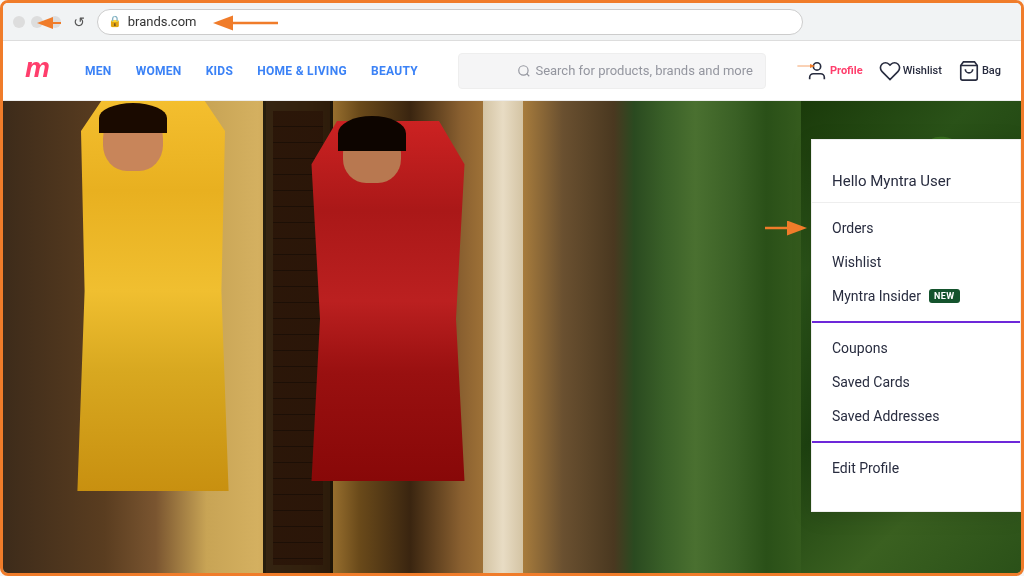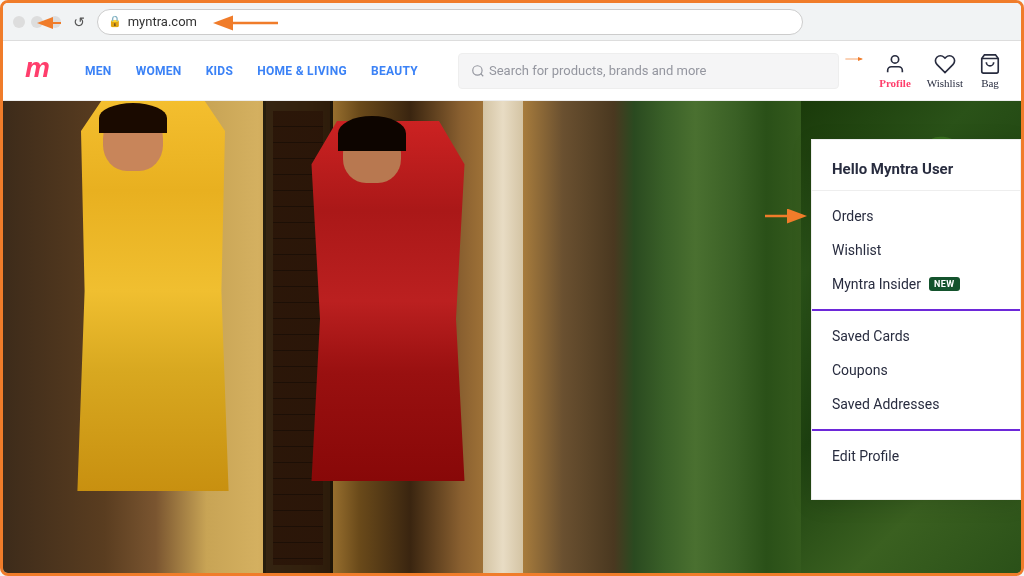--- a/index.html
+++ b/index.html
@@ -97,36 +97,36 @@
       flex: 1;
       height: 36px;
       background: #f5f5f6;
       border: 1px solid #eee;
       border-radius: 4px;
       display: flex;
       align-items: center;
       padding: 0 12px;
       gap: 4px;
       margin-left: 10px;
+      justify-content: flex-end;
     }
     .search-placeholder { font-size: 13px; color: #94969f; }
     .nav-icons {
       display: flex;
       align-items: center;
       gap: 16px;
       margin-left: 10px;
     }
     .nav-icon-item {
       display: flex;
-      flex-direction: column;
+      flex-direction: row;
       align-items: center;
       gap: 2px;
       cursor: pointer;
       position: relative;
-      font-family: Liberation Serif, serif;
     }
     .nav-icon-item svg { width: 22px; height: 22px; }
     .nav-icon-label {
       font-size: 11px;
       color: #282c3f;
       font-weight: 500;
     }
     .nav-icon-item.profile-active .nav-icon-label {
       color: #ff3e6c;
       font-weight: 700;
@@ -136,23 +136,23 @@
       position: absolute;
       top: 98px;
       right: 0px;
       width: 210px;
       background: white;
       border: 1px solid #eee;
       box-shadow: 0 4px 20px rgba(0,0,0,0.12);
       z-index: 100;
     }
     .dropdown-header {
-      padding: 20px 20px 12px;
+      padding: 32px 20px 12px;
       font-size: 15px;
-      font-weight: 700;
+      font-weight: 400;
       color: #282c3f;
       border-bottom: 1px solid #eee;
     }
     .dropdown-section {
       padding: 8px 0;
       border-bottom: 2px solid #6d28d9;
     }
     .dropdown-item {
       padding: 9px 20px;
       font-size: 14px;
@@ -202,21 +202,21 @@
           <marker id="ah1" markerWidth="8" markerHeight="8" refX="6" refY="3" orient="auto">
             <path d="M0,0 L0,6 L8,3 z" fill="#f07c2a"></path>
           </marker>
         </defs>
         <line x1="28" y1="10" x2="8" y2="10" stroke="#f07c2a" stroke-width="2" marker-end="url(#ah1)"></line>
       </svg>
       ↺
     </div>
     <div class="address-bar">
       <span class="lock-icon">🔒</span>
-      <span class="address-text">myntra.com</span>
+      <span class="address-text">brands.com</span>
     </div>
 
     <svg width="80" height="30" viewBox="0 0 80 30" style="position:absolute;left:200px;top:5px;pointer-events:none;">
       <defs>
         <marker id="ah2" markerWidth="8" markerHeight="8" refX="6" refY="3" orient="auto">
           <path d="M0,0 L0,6 L8,3 z" fill="#f07c2a"></path>
         </marker>
       </defs>
       <line x1="75" y1="15" x2="15" y2="15" stroke="#f07c2a" stroke-width="2.5" marker-end="url(#ah2)"></line>
     </svg>
@@ -297,24 +297,24 @@
           <span>Wishlist</span>
         </div>
         <div class="dropdown-item">
           <span>Myntra Insider</span>
           <span class="new-badge">New</span>
         </div>
       </div>
 
       <div class="dropdown-section">
         <div class="dropdown-item">
+          <span>Coupons</span>
+        </div>
+        <div class="dropdown-item">
           <span>Saved Cards</span>
-        </div>
-        <div class="dropdown-item">
-          <span>Coupons</span>
         </div>
         <div class="dropdown-item">
           <span>Saved Addresses</span>
         </div>
       </div>
 
       <div class="dropdown-section-last">
         <div class="dropdown-item">
           <span>Edit Profile</span>
         </div>

